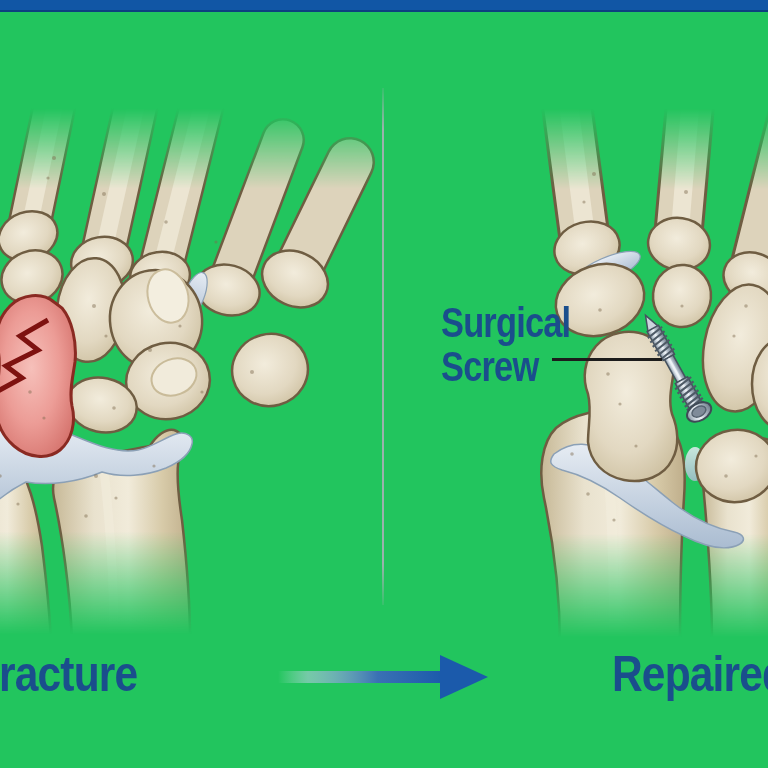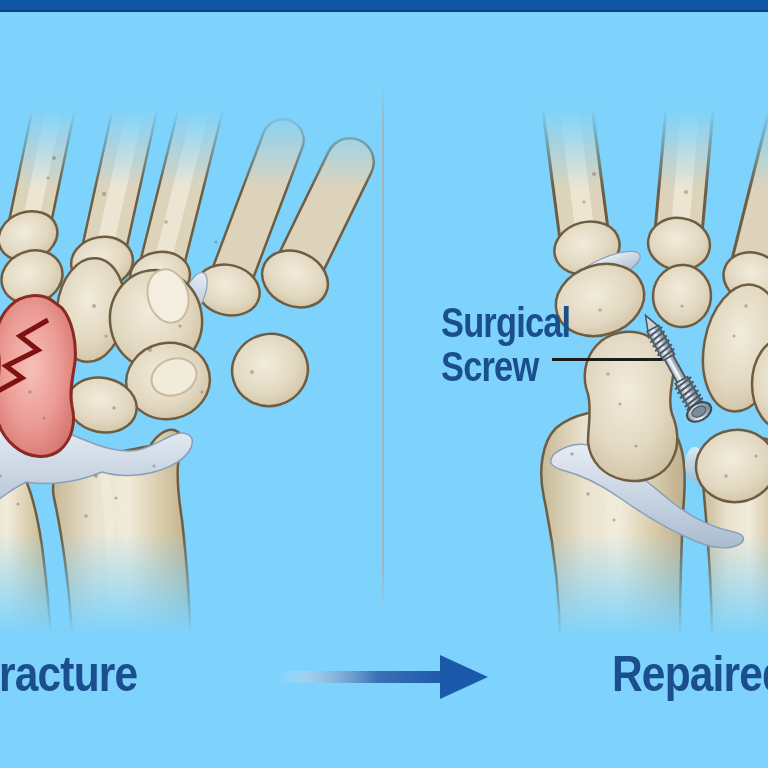--- a/index.html
+++ b/index.html
@@ -1,18 +1,18 @@
 <!DOCTYPE html>
 <html style="--top-bar: #1156a5; --accent-blue: #1a4e8c; --arrow-blue: #1b5aab; --divider-gray: #a7b0b5; --bone-fill: #e0d6bf; --bone-outline: #6f5d42; --fracture-red: #e08884; --fracture-line-red: #7e1210; --cartilage-blue: #bfcbda; --screw-metal: #b9c3cf; --leader-line: #1c1c1c;"><head>
 <meta charset="utf-8">
 <style>
   html,body{margin:0;padding:0;background:#e9e9e9;}
   #stage{
     position:relative;width:768px;height:768px;margin:0 auto;
-    background:#7dd3fc;overflow:hidden;
+    background:#22c55e;overflow:hidden;
     font-family:"Liberation Sans",sans-serif;
   }
   .top-bar{
     position:absolute;left:0;top:0;width:768px;height:12px;
     background:var(--top-bar,#1156a5);
     border-bottom:2px solid #0d4080;box-sizing:border-box;
   }
   .divider{
     position:absolute;left:382px;top:88px;width:2px;height:517px;
     background:linear-gradient(to bottom,

